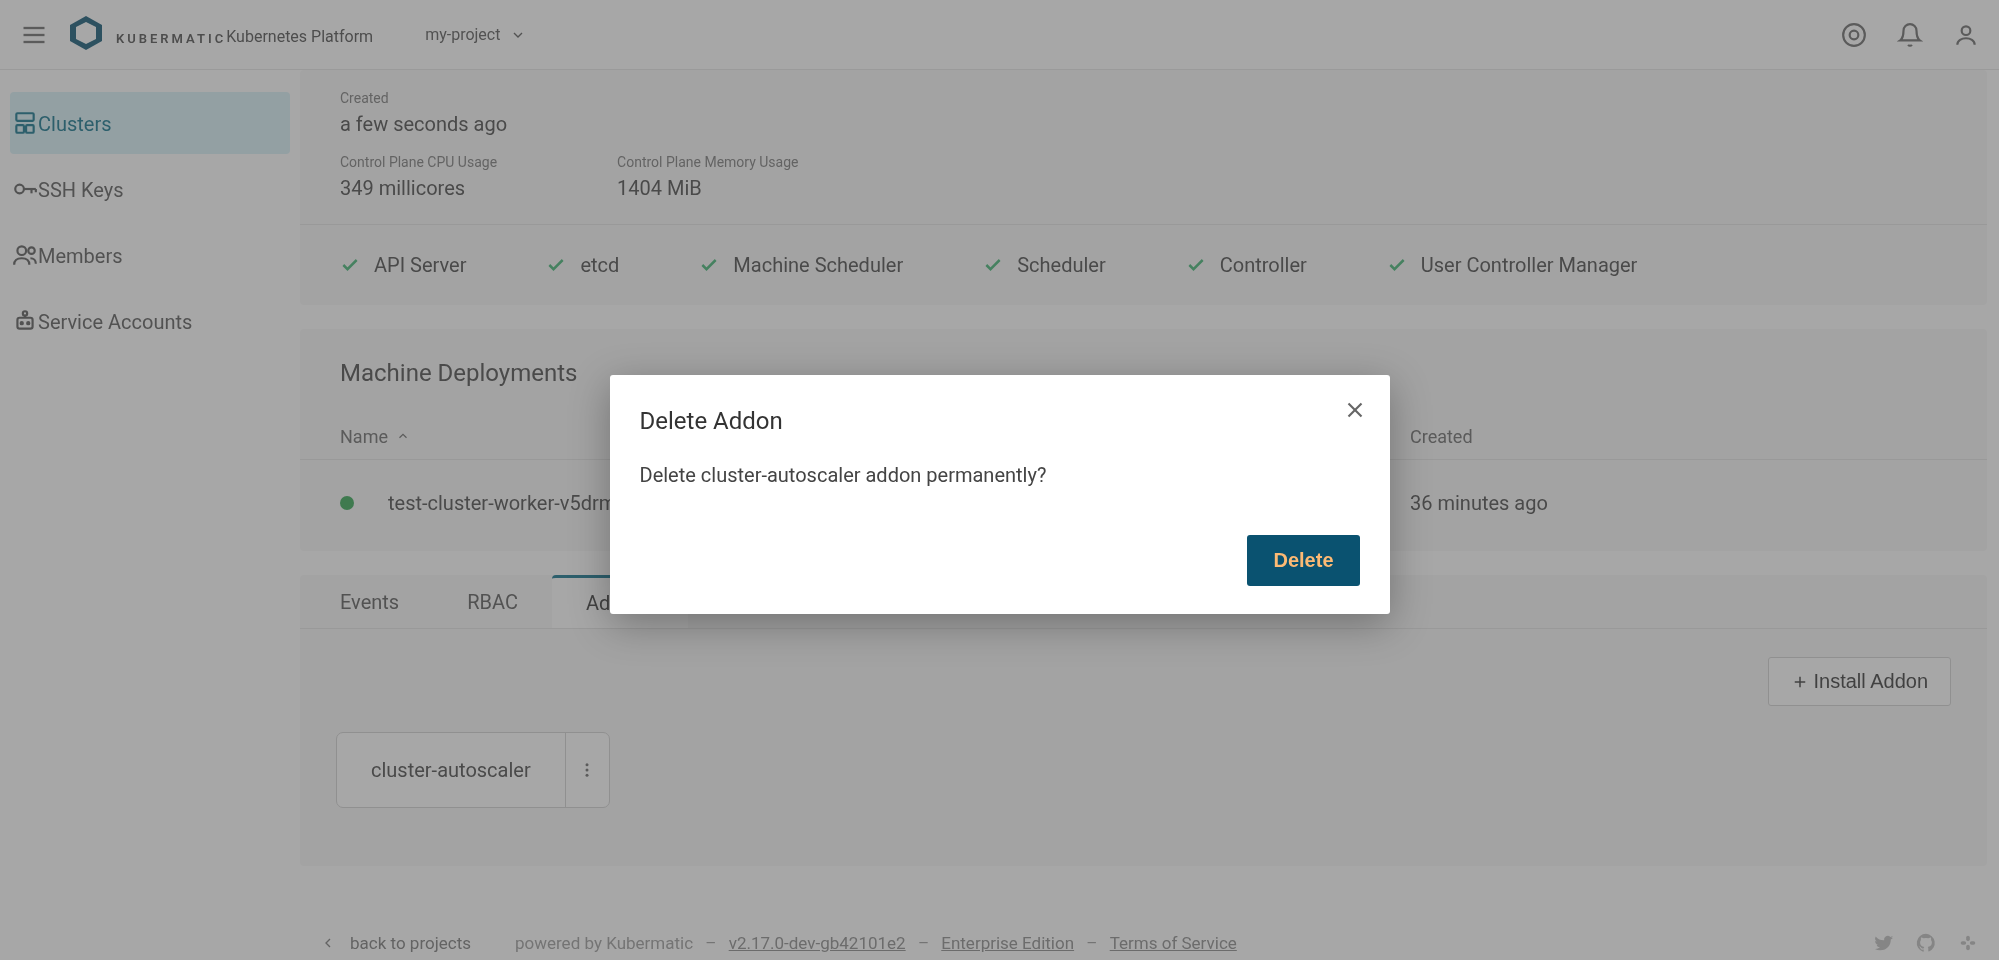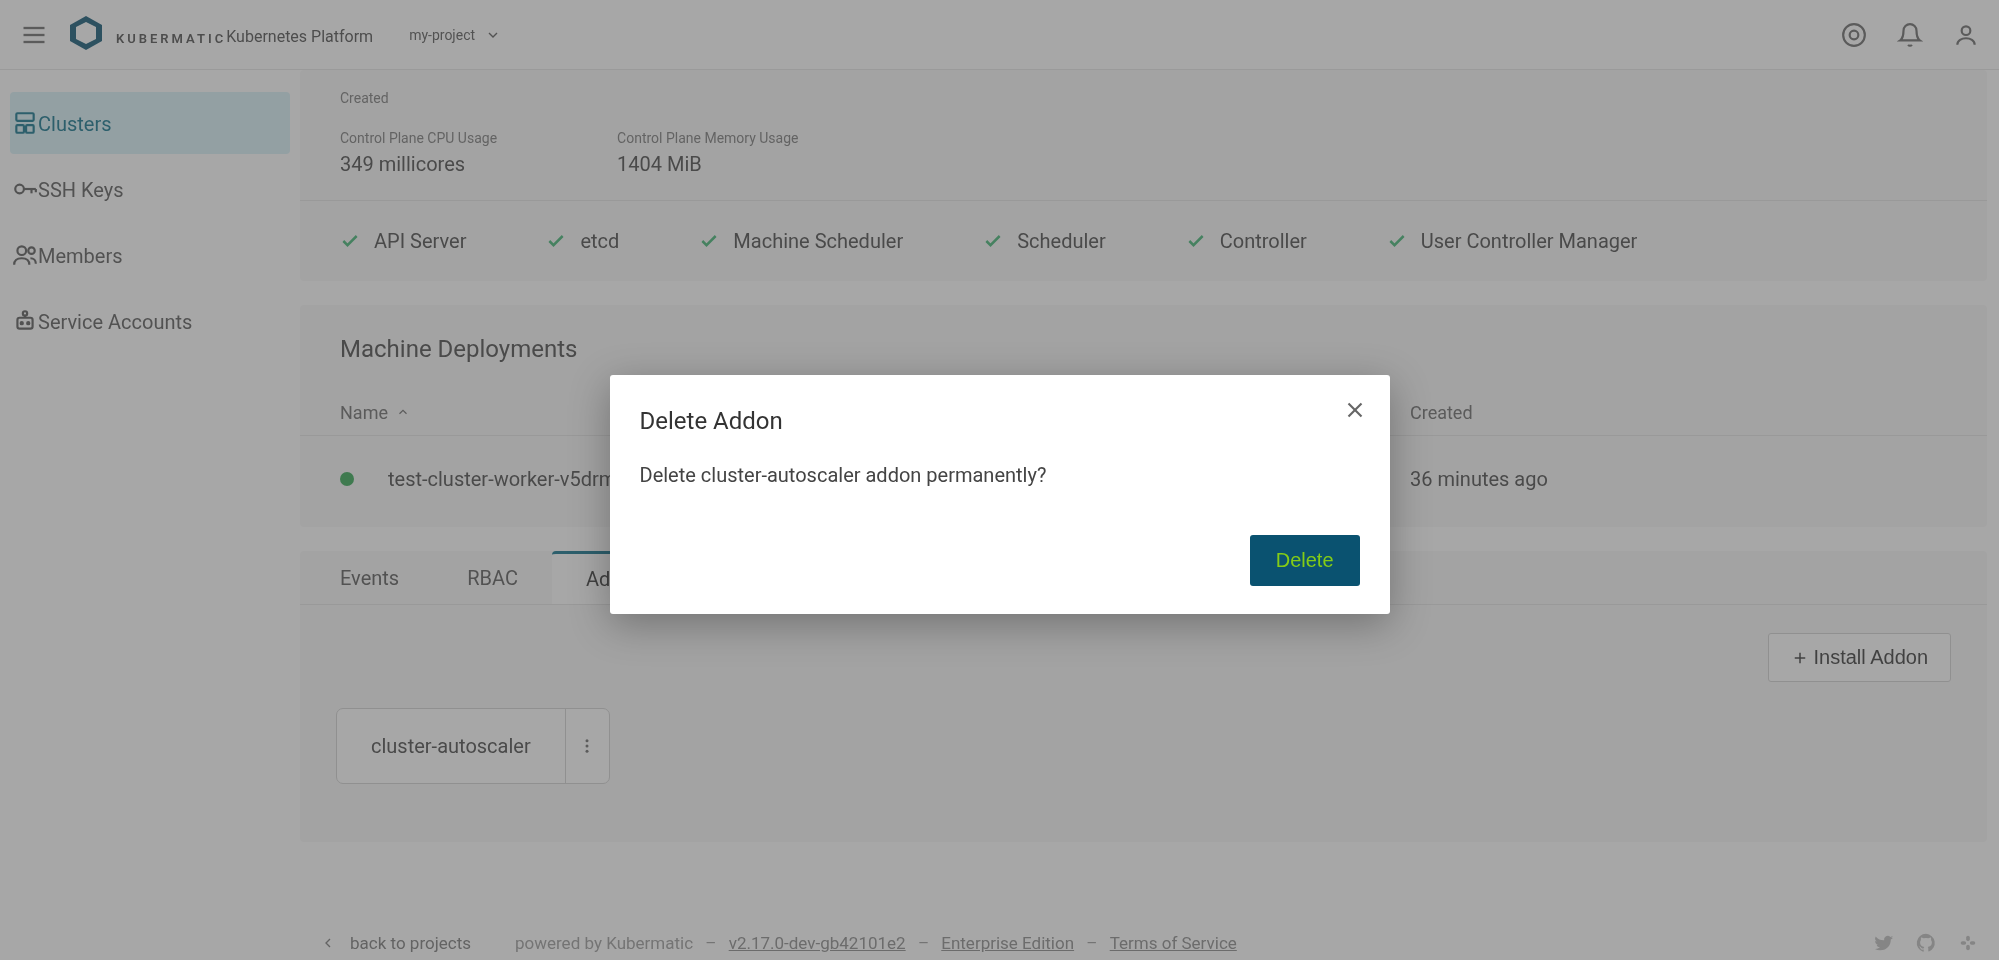--- a/index.html
+++ b/index.html
@@ -19,21 +19,21 @@
   align-items: center;
   padding: 0 20px;
   border-bottom: 1px solid #e5e5e5;
 }
 .hamburger { width: 28px; height: 28px; cursor: pointer; margin-right: 18px; color:#666; }
 .logo-block { display: flex; align-items: center; gap: 10px; }
 .logo-mark svg { width: 40px; height: 40px; }
 .logo-text { display:flex; flex-direction:row; line-height:1;align-items:flex-end; }
 .logo-text .t1 { font-size:13px; letter-spacing:3px; color:#4a4a4a; font-weight:600; }
 .logo-text .t2 { font-size:16px; color:#4a4a4a; margin-top:4px; }
-.proj-select { margin-left:36px; font-size:14px; color:#555; display:flex; align-items:center; gap:10px; cursor:pointer;}
+.proj-select { margin-left:52px; font-size:16px; color:#555; display:flex; align-items:center; gap:10px; cursor:pointer;}
 .topbar-spacer { flex:1; }
 .topbar-icons { display:flex; gap:30px; align-items:center; }
 .topbar-icons .ticon { width:26px; height:26px; color:#666; cursor:pointer;}
 
 .app { display:flex; height: calc(100% - 70px); }
 .sidebar { width: 300px; padding:22px 10px; }
 .sidebar-item {
   display:flex; align-items:flex-end; 
   padding: 18px 2px; border-radius:4px; font-size:20px; color:#555;
   cursor:pointer;
@@ -120,22 +120,22 @@
   width:780px; background:#fff; border-radius:3px;
   box-shadow:0 10px 40px rgba(0,0,0,0.3);
   padding: 32px 30px 28px 30px;
   position:relative;
 }
 .dialog h2 { font-size:24px; font-weight:400; color:#333; margin-bottom:28px;}
 .dialog .close { position:absolute; top:22px; right:22px; width:26px; height:26px; color:#666; cursor:pointer;}
 .dialog p { font-size:20px; color:#444; margin-bottom:48px;}
 .dialog .actions { display:flex; justify-content:flex-end;}
 .delete-btn {
-  background:#0a5270; color:#84cc16; border:none;
-  padding:14px 26px; font-size:20px; border-radius:3px; cursor:pointer;
+  background:#0a5270; color:#fdba74; border:none;
+  padding:14px 26px; font-size:20px; border-radius:3px; cursor:pointer;font-weight:bold;
 }
 .link { color:#888; text-decoration:underline; cursor:pointer;}
 </style>
 </head>
 <body>
 
 <div class="topbar">
   <div class="hamburger">
     <svg viewBox="0 0 24 24" fill="none" stroke="currentColor" stroke-width="2">
         <line x1="3" y1="6" x2="21" y2="6"></line>
@@ -231,20 +231,21 @@
       </span>
       <span>Service Accounts</span>
     </div>
   </div>
 
   <div class="main">
 
     <div class="card info">
       <div class="info-row1">
         <div class="info-label">Created</div>
+        <div class="info-value">a few seconds ago</div>
       </div>
       <div class="info-row2">
         <div>
           <div class="info-label">Control Plane CPU Usage</div>
           <div class="info-value">349 millicores</div>
         </div>
         <div>
           <div class="info-label">Control Plane Memory Usage</div>
           <div class="info-value">1404 MiB</div>
         </div>

